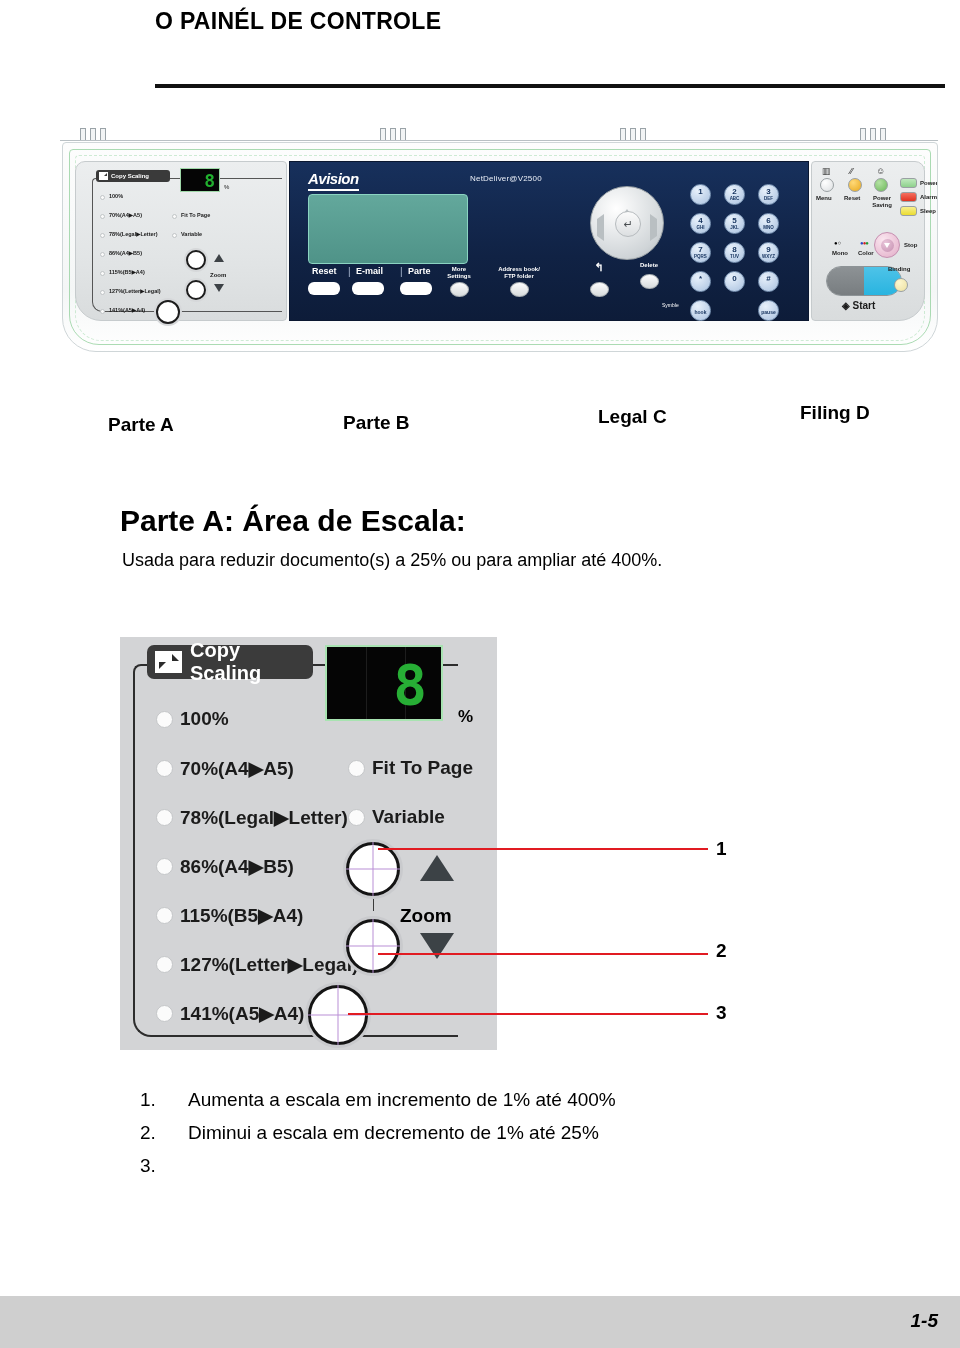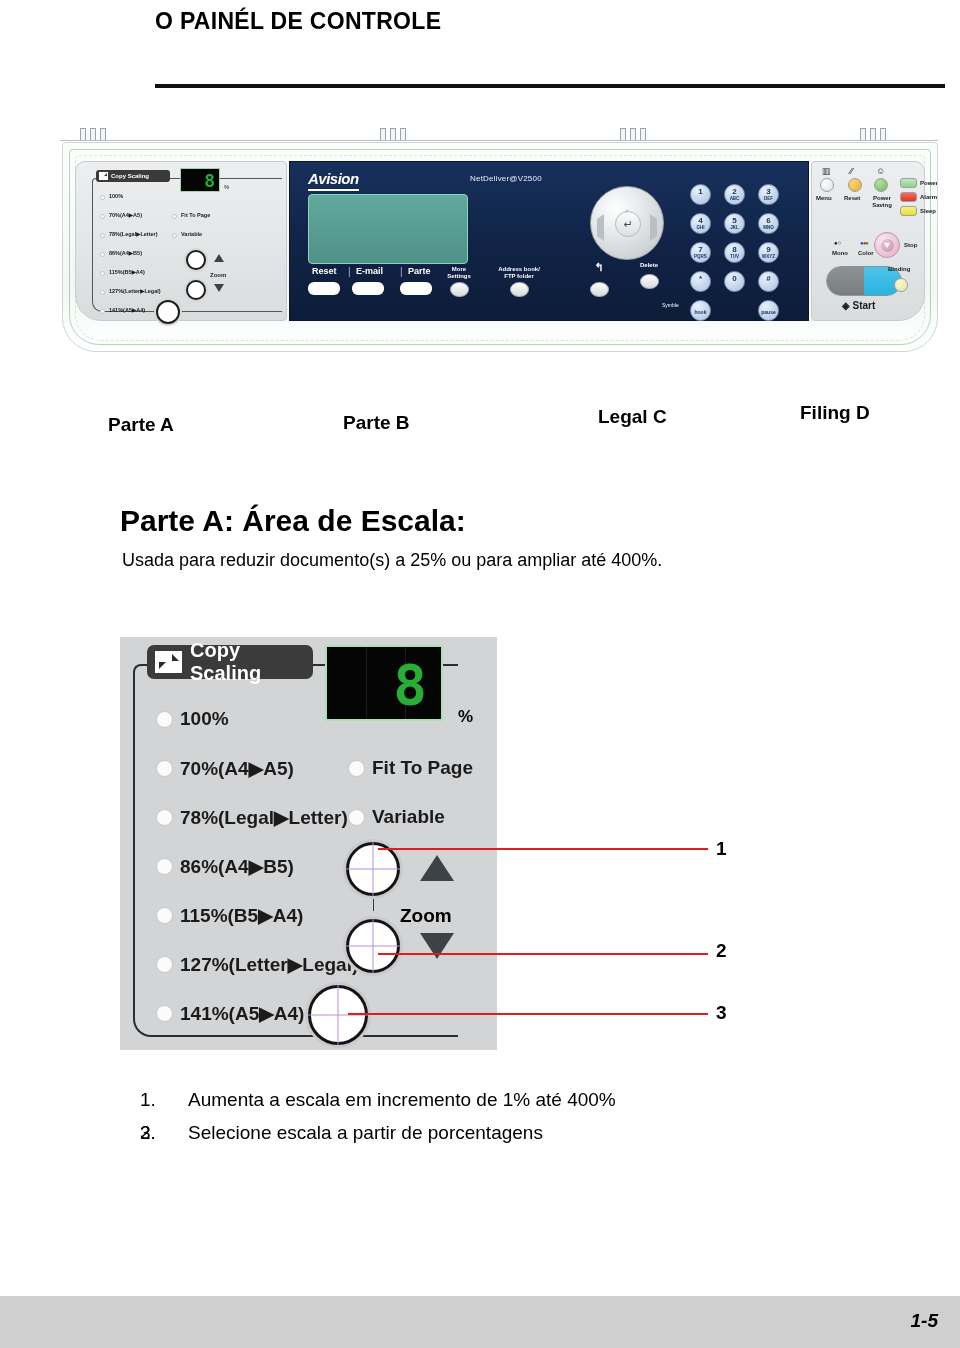--- a/index.html
+++ b/index.html
@@ -522,22 +522,22 @@
 <div class="callout-line" style="left:348px; top:1013px; width:360px"></div>
 <div class="callout-num" style="left:716px; top:1002px">3</div>
 
 <div id="steps">
   <div class="step">
     <span class="num">1.</span>
     <span class="cont">Aumenta a escala em incremento de 1% até 400%</span>
   </div>
   <div class="step">
     <span class="num">2.</span>
+    <span class="cont">Diminui a escala em decremento de 1% até 25%</span>
   </div>
   <div class="step">
     <span class="num">3.</span>
-    <span class="cont">Selecione escala a partir de porcentagens</span>
   </div>
 </div>
 
 <div id="footer-bar">
   <span id="footer-page">1-5</span>
 </div>
 
 </body></html>

